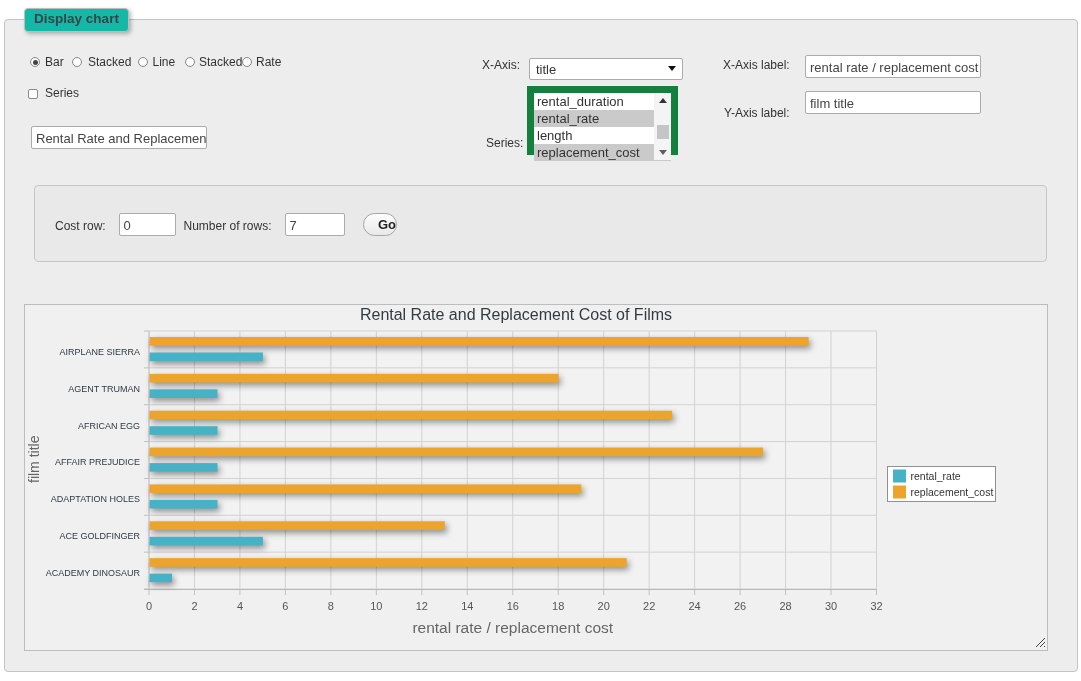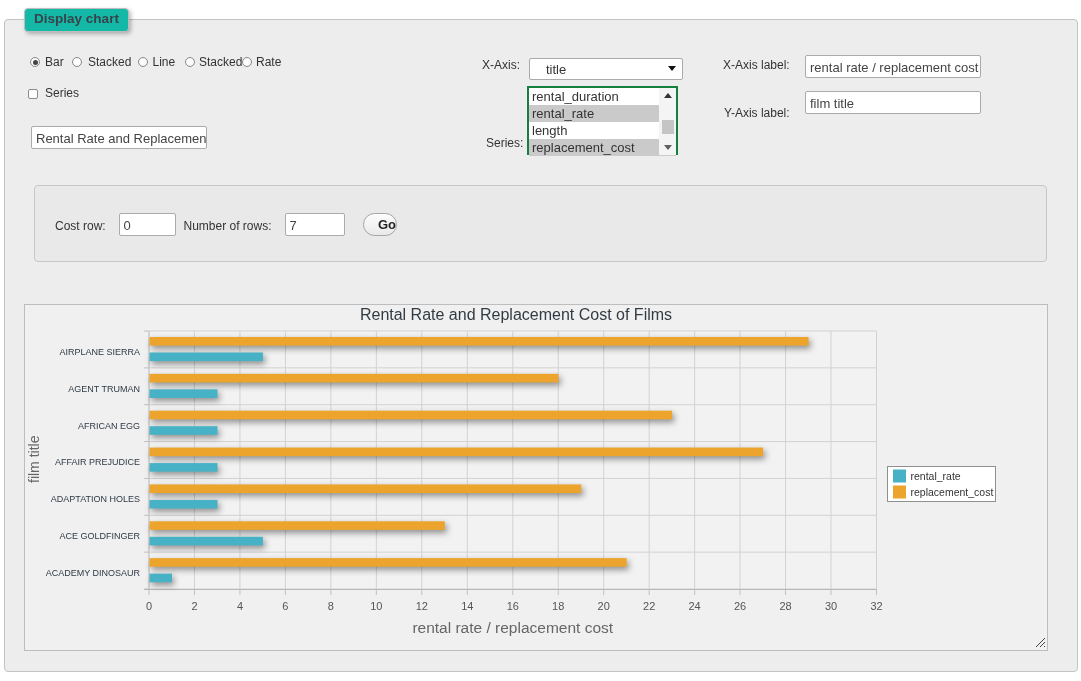--- a/index.html
+++ b/index.html
@@ -11,32 +11,32 @@
        border:1px solid #BDBDBD; border-radius:4px; box-shadow:2px 2px 4px rgba(0,0,0,0.28);
        font-size:13.5px; font-weight:bold; color:#39434C; line-height:20px; text-align:center; }
 .lbl { position:absolute; font-size:12px; color:#333; white-space:nowrap; }
 .radio { position:absolute; width:10px; height:10px; border:1px solid #8B8B8B; border-radius:50%;
          background:radial-gradient(#FFF 40%, #ECECEC); }
 .rdot { position:absolute; left:1.5px; top:1.5px; width:5px; height:5px; border-radius:50%; background:#444; }
 .cbox { position:absolute; width:10px; height:10px; border:1px solid #8B8B8B; border-radius:2px; background:#FDFDFD; }
 .inp { position:absolute; background:#FFF; border:1px solid #ABABAB; border-radius:2px;
        font-size:13px; color:#444; line-height:23px; padding-left:4px; overflow:hidden; white-space:nowrap; }
 .sel { position:absolute; background:#FFF; border:1px solid #ABABAB; border-radius:2px;
-       font-size:13px; color:#333; line-height:22px; padding-left:16px; }
+       font-size:13px; color:#333; line-height:22px; padding-left:6px; }
 .selarrow { position:absolute; width:0; height:0; border-left:4px solid transparent;
             border-right:4px solid transparent; border-top:5.5px solid #111; }
 .panel { position:absolute; left:34px; top:185px; width:1013px; height:77px;
          background:#E9E9E9; border:1px solid #C6C6C6; border-radius:4px; }
 .gobtn { position:absolute; left:363px; top:212.5px; width:34px; height:23px; border:1px solid #A5A5A5;
          border-radius:11.5px; background:linear-gradient(#FDFDFD,#E9E9E9);
          font-size:13px; font-weight:bold; color:#1F1F1F; text-align:right; line-height:21px; }
 .chart { position:absolute; left:24px; top:304px; width:1024px; height:347px;
          background:#F0F0F0; border:1px solid #BDBDBD; }
 .list { position:absolute; left:527px; top:86px; width:151px; height:69px; background:#FFF;
-        border:2px solid #15803d; font-size:13px; color:#333; }
+        border:7px solid #15803d; font-size:13px; color:#333; }
 .litem { height:17px; line-height:17px; padding-left:3px; white-space:nowrap; overflow:hidden; }
 .lsel { background:#CACACA; }
 .sbar { position:absolute; right:0; top:0; width:17px; height:67px; background:#F4F4F4; }
 .sbtn { position:absolute; left:0; width:17px; height:15px; background:#F4F4F4; }
 .tri-up { position:absolute; left:4.5px; top:5px; width:0; height:0; border-left:4px solid transparent;
           border-right:4px solid transparent; border-bottom:5px solid #333; }
 .tri-dn { position:absolute; left:4.5px; top:5px; width:0; height:0; border-left:4px solid transparent;
           border-right:4px solid transparent; border-top:5px solid #606060; }
 .thumb { position:absolute; left:2.5px; top:32px; width:12px; height:13.5px; background:#C5C5C5; }
 </style>

